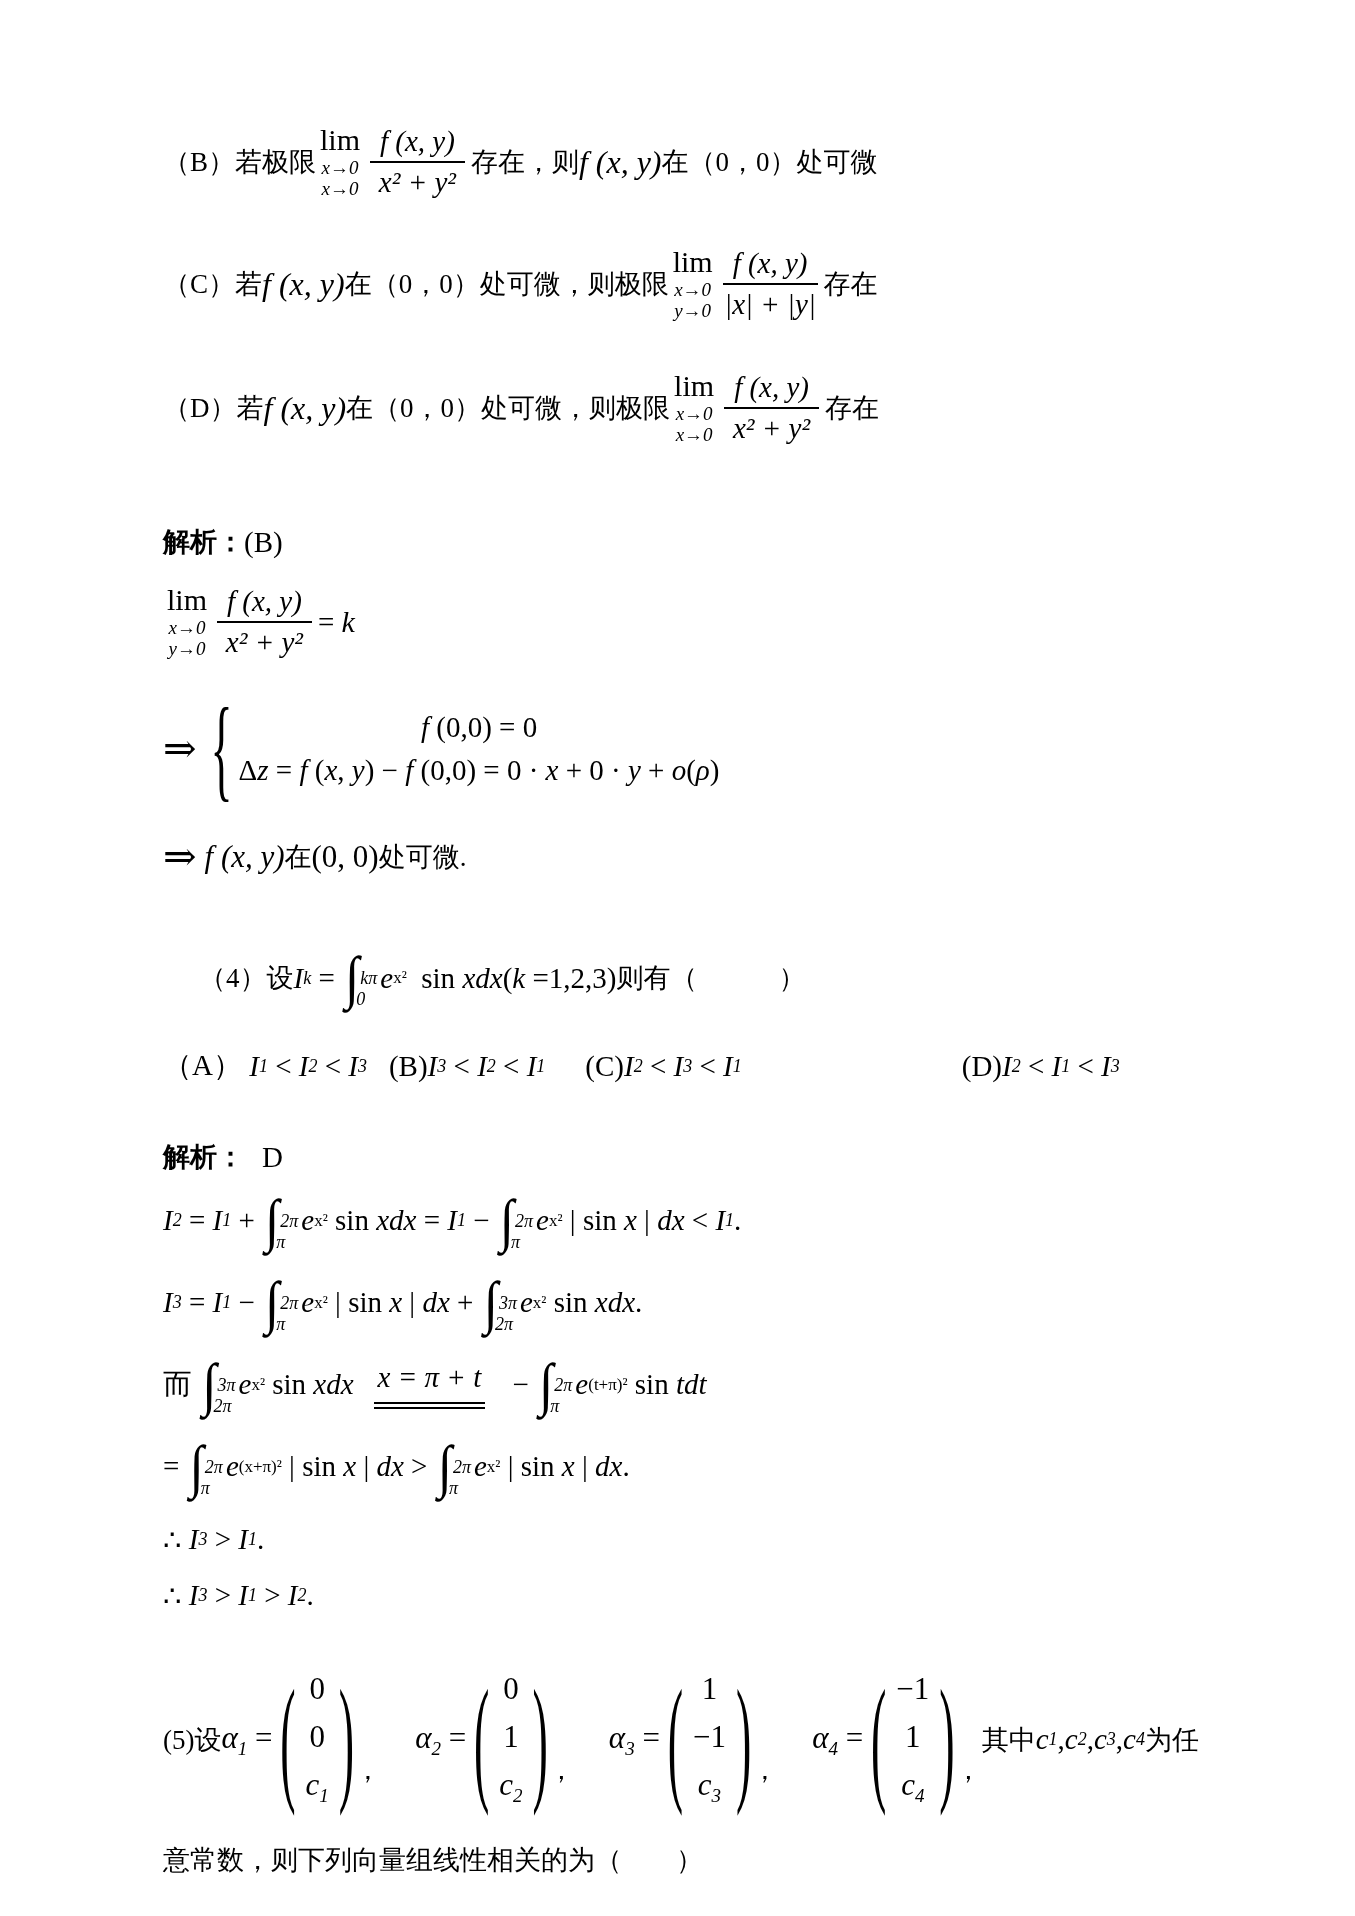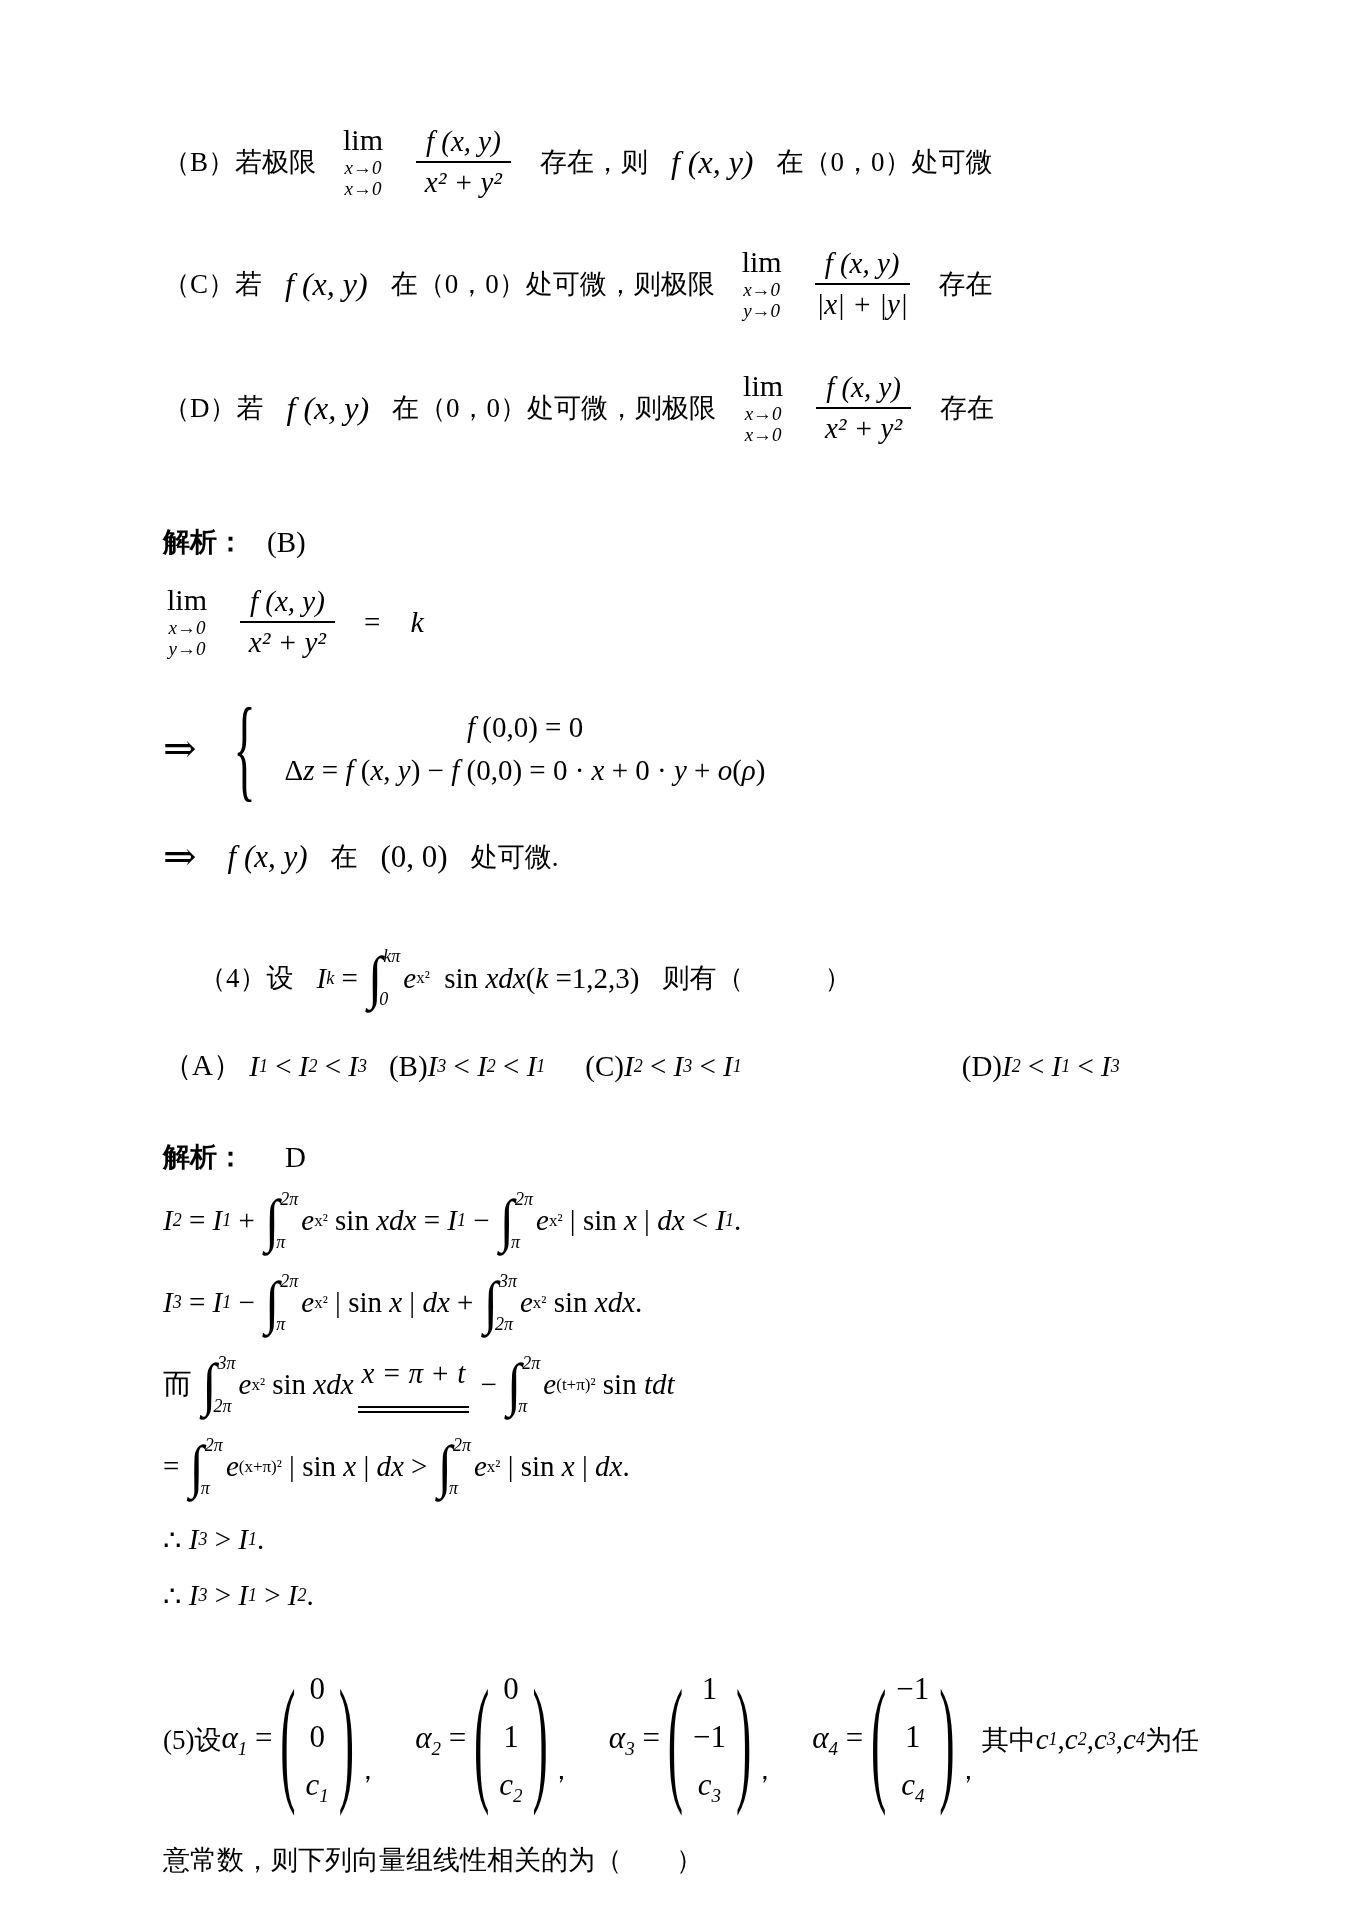--- a/index.html
+++ b/index.html
@@ -5,21 +5,21 @@
   * { margin:0; padding:0; box-sizing:border-box; }
   html,body { background:#ffffff; }
   body {
     width:1355px; height:1916px; margin:0 auto;
     font-family:"Liberation Serif","DejaVu Serif",serif;
     color:#000;
     overflow:hidden;
   }
   .page { padding:112px 100px 40px 163px; }
 
-  .line { display:flex; align-items:center; flex-wrap:nowrap;gap:23px; }
+  .line { display:flex; align-items:center; flex-wrap:nowrap; }
   .cn { font-size:27px; line-height:1.35; white-space:pre; }
   .bold-cn { font-weight:bold; }
   .mi { font-style:italic; font-size:30px; white-space:pre; }
   .mr { font-style:normal; font-size:29px; white-space:pre; }
 
   
   .limblk { display:inline-flex; flex-direction:column; align-items:center; margin:0 4px; }
   .lim-word { font-size:30px; line-height:1; }
   .lim-subs { display:flex; flex-direction:column; align-items:flex-start;
               font-size:19px; font-style:italic; line-height:1.12; margin-top:2px; }
@@ -27,24 +27,24 @@
   
   .frac { display:inline-flex; flex-direction:column; align-items:center; vertical-align:middle; margin:0 6px; }
   .frac-num { font-style:italic; font-size:29px; border-bottom:2px solid #000; padding:0 10px 3px; line-height:1.15; }
   .frac-den { font-style:italic; font-size:29px; padding-top:3px; line-height:1.15; }
 
   
   .m-r { font-style:normal; font-size:29px; white-space:pre; }
   .m-i { font-style:italic; font-size:29px; white-space:pre; }
   .m-sub { font-style:italic; font-size:18px; }
   .m-sup { font-size:17px; }
-  .m-u2 { border-bottom:7px double #000; padding:0 4px 16px; margin:0 4px; }
+  .m-u2 { border-bottom:7px double #000; padding:0 4px 8px; margin:0 20px; }
   .m-int-wrap { display:inline-flex; align-items:center; margin:0 3px; }
   .m-int-sign { font-size:52px; line-height:1; display:inline-block; transform:scaleY(1.12); }
-  .m-int-limits { display:inline-flex; flex-direction:column; justify-content:space-between;
+  .m-int-limits { display:inline-flex; flex-direction:column; justify-content:flex-end;
                   height:64px; font-size:18px; font-style:italic; margin-left:1px; }
   .m-int-hi { align-self:flex-start; }
   .m-int-lo { align-self:flex-start; transform:translateX(-4px); }
 
   .implies { font-size:40px; margin-right:8px; }
   .bigbrace { display:inline-block; font-size:46px; transform:scaleY(2.5); transform-origin:center; margin:0 6px; }
   .cases { display:flex; flex-direction:column; gap:10px; }
   .case-row { display:flex; align-items:center; }
   .case-center { justify-content:center; }
 

